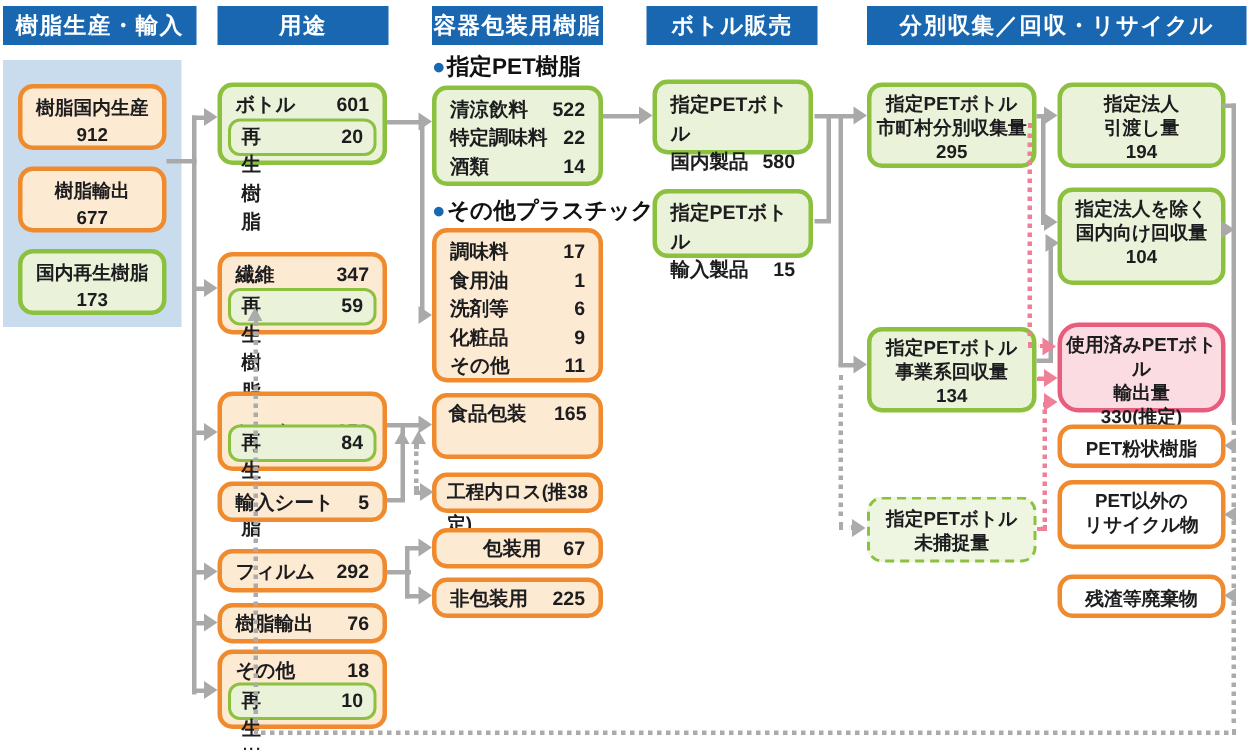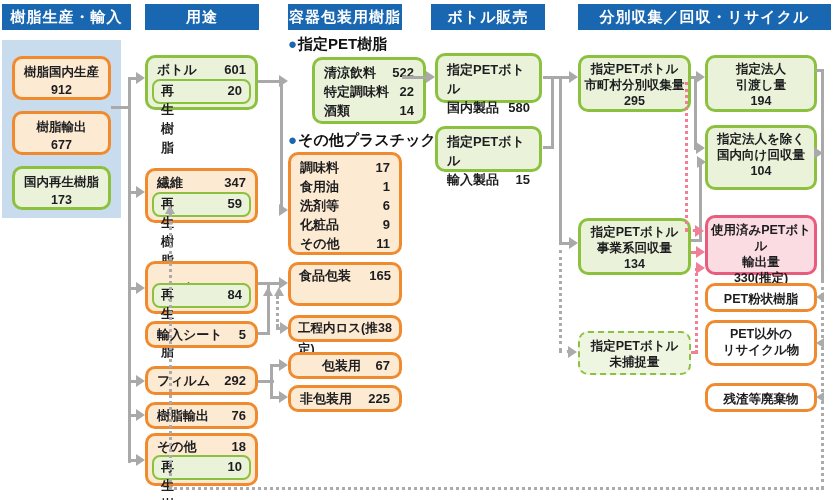--- a/index.html
+++ b/index.html
@@ -122,21 +122,21 @@
       </div>
     <div class="sub">
         <span>再生樹脂</span>
         <span>10</span>
       </div>
   </div>
 
   <div class="sect" style="left:288px;top:35px;">
     <span class="blt">●</span><span>指定PET樹脂</span>
   </div>
-  <div class="box g" style="left:288px;top:57px;width:114px;height:67px;padding-top:3px;margin-left:24px;">
+  <div class="box g" style="left:288px;top:57px;width:114px;height:67px;padding-top:3px;">
     <div class="row" style="line-height:19px;">
         <span>清涼飲料</span>
         <span>522</span>
       </div>
     <div class="row" style="line-height:19px;">
         <span>特定調味料</span>
         <span>22</span>
       </div>
     <div class="row" style="line-height:19px;">
         <span>酒類</span>
@@ -229,21 +229,21 @@
   <div class="box g ctr" style="left:705px;top:55px;width:112px;height:57px;">
     <div>指定法人</div>
     <div>引渡し量</div>
     <div>194</div>
   </div>
   <div class="box g ctr" style="left:705px;top:125px;width:112px;height:65px;">
     <div>指定法人を除く</div>
     <div>国内向け回収量</div>
     <div>104</div>
   </div>
-  <div class="box p ctr" style="left:705px;top:215px;width:112px;height:60px;padding-top:4px;">
+  <div class="box p ctr" style="left:705px;top:215px;width:112px;height:60px;padding-top:4px;border-radius:14px;">
     <div>使用済みPETボトル</div>
     <div>輸出量</div>
     <div>330(推定)</div>
   </div>
   <div class="box w ctr" style="left:705px;top:283px;width:112px;height:29px;">
     <div style="line-height:20px;">PET粉状樹脂</div>
   </div>
   <div class="box w ctr" style="left:705px;top:320px;width:112px;height:46px;padding-top:3px;">
     <div>PET以外の</div>
     <div>リサイクル物</div>

